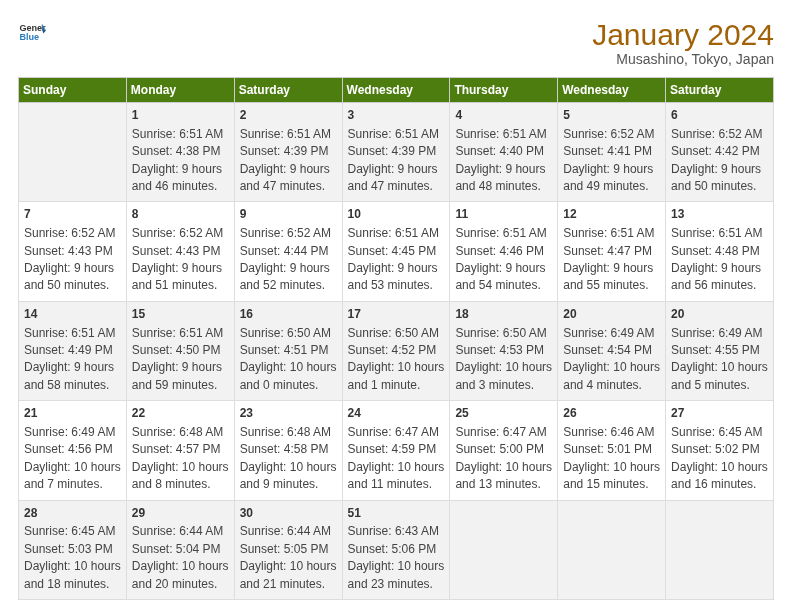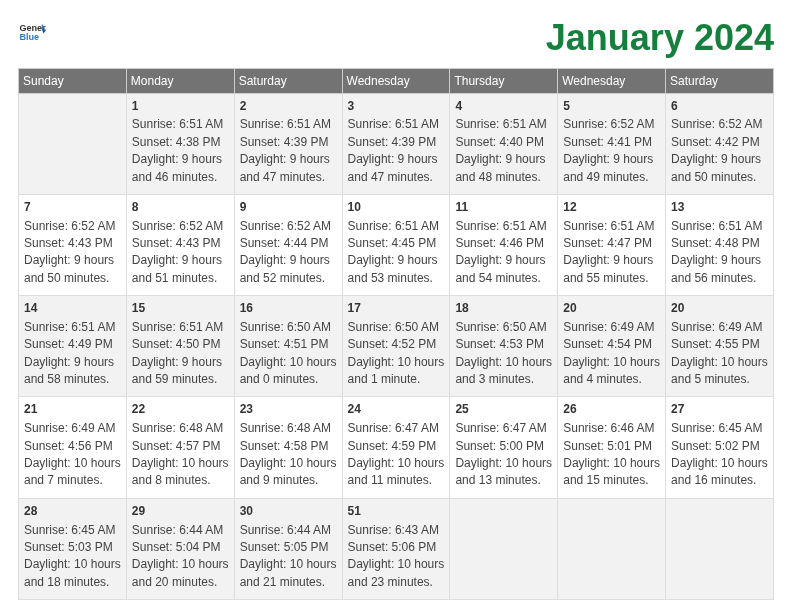--- a/index.html
+++ b/index.html
@@ -29,42 +29,42 @@
       gap: 4px;
     }
     .logo-icon {
       width: 28px;
       height: 28px;
     }
     .title-block {
       text-align: right;
     }
     .main-title {
-      font-size: 36px;
-      font-weight: bold;
-      color: #15803d;
+      font-size: 30px;
+      font-weight: normal;
+      color: #a16207;
       line-height: 1.1;
     }
     .subtitle {
       font-size: 14px;
       color: #555;
     }
     .calendar {
       flex: 1;
       border-collapse: collapse;
       width: 100%;
       font-size: 10.5px;
     }
     .calendar thead tr th {
-      background-color: #737373;
+      background-color: #4d7c0f;
       color: #fff;
       padding: 5px 4px;
       text-align: left;
       font-size: 12px;
-      font-weight: normal;
+      font-weight: bold;
       border: 1px solid #ccc;
     }
     .calendar tbody tr td {
       vertical-align: top;
       padding: 4px 5px;
       border: 1px solid #ddd;
       width: calc(100% / 7);
       height: 88px;
       color: #333;
       line-height: 1.4;
@@ -95,20 +95,21 @@
     <div class="logo">
       <svg class="logo-icon" viewBox="0 0 40 40">
         <text x="2" y="18" font-size="13" font-weight="bold" fill="#333" font-family="Arial">General</text>
         <text x="2" y="32" font-size="13" font-weight="bold" fill="#2a7bbf" font-family="Arial">Blue</text>
         <polygon points="34,8 40,18 34,14" fill="#2a7bbf"></polygon>
         <polygon points="34,14 40,18 36,22" fill="#1a5a8f"></polygon>
       </svg>
     </div>
     <div class="title-block">
       <div class="main-title">January 2024</div>
+      <div class="subtitle">Musashino, Tokyo, Japan</div>
     </div>
   </div>
 
   <table class="calendar">
     <thead>
       <tr id="weekday-header">
       <th>Sunday</th>
           <th>Monday</th>
           <th>Saturday</th>
           <th>Wednesday</th>

